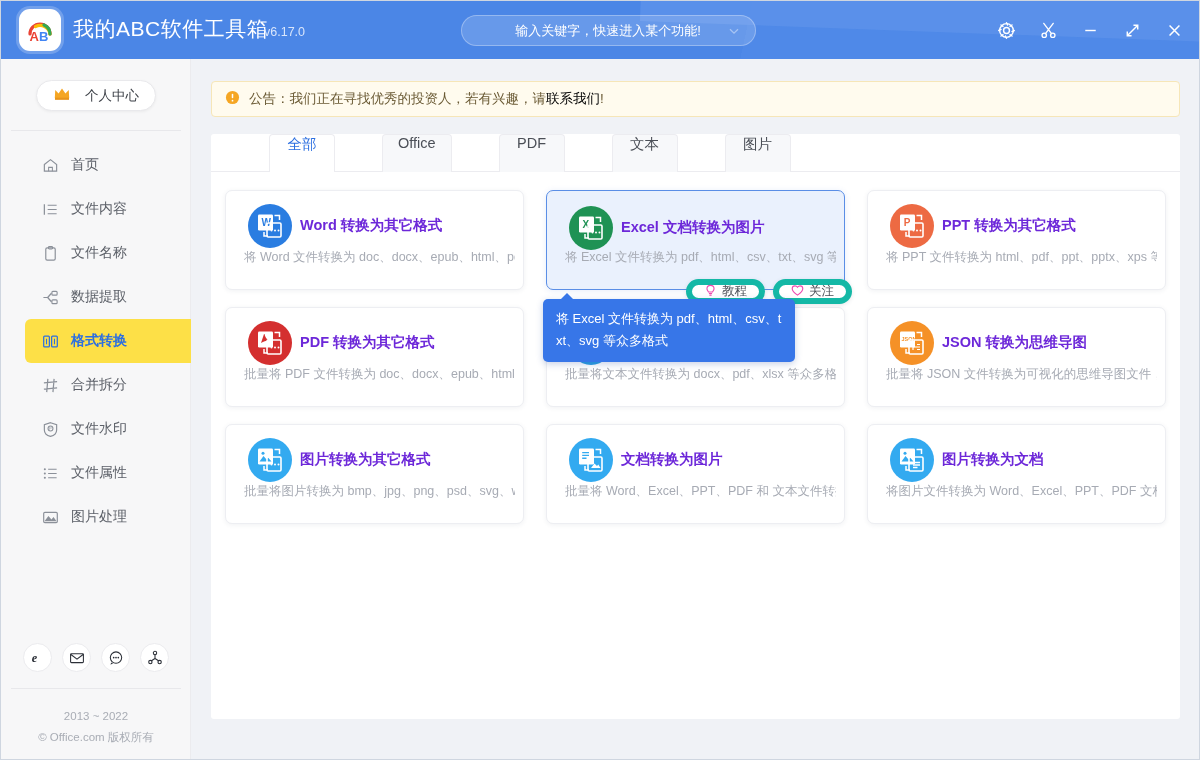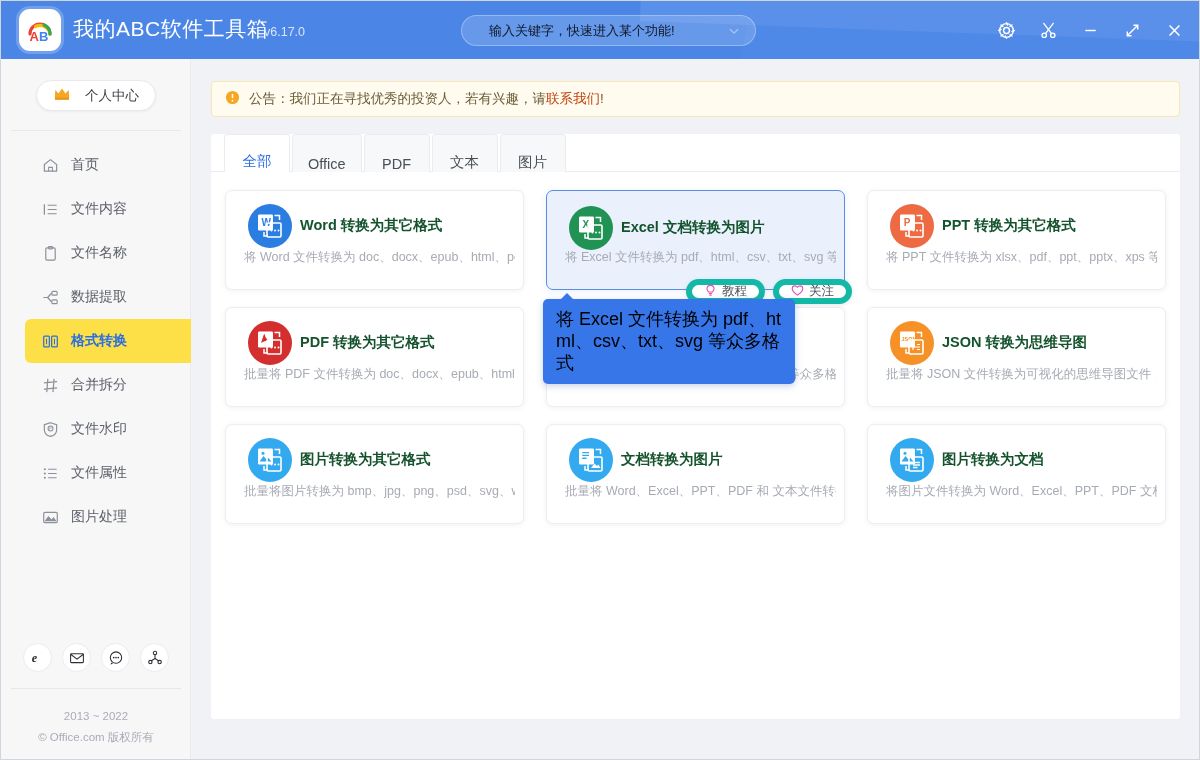--- a/index.html
+++ b/index.html
@@ -44,22 +44,22 @@
     font-size: 12.5px; color: #d8e5fb;
   }
   .searchbox {
     position: absolute; left: 460px; top: 14px; width: 295px; height: 31px;
     background: rgba(255,255,255,.16);
     border: 1px solid rgba(255,255,255,.30);
     border-radius: 16px;
     display: flex; align-items: center;
   }
   .searchbox .ph {
-    flex: 1; padding-left: 27px; font-size: 13px; color: #0f172a;
-    white-space: nowrap; overflow: hidden;
+    flex: 1; padding-left: 27px; font-size: 13px; color: #ffffff;
+    white-space: nowrap; overflow: hidden; text-align: center;
   }
   .searchbox .chev { padding-right: 14px; opacity: .55; display: flex; }
   .winbtns { position: absolute; right: 6px; top: 9px; display: flex; }
   .winbtn {
     width: 42px; height: 40px; display: flex; align-items: center;
     justify-content: center; cursor: pointer;
   }
   .winbtn svg { display: block; }
 
   
@@ -113,36 +113,36 @@
   .main {
     position: absolute; left: 190px; top: 58px; width: 1009px; height: 702px;
     background: #f0f2f6; padding: 22px 20px 0 20px;
   }
   .notice {
     position: relative; height: 36px; background: #fffbee;
     border: 1px solid #f6e6b8; border-radius: 4px;
     display: flex; align-items: center; padding-left: 13px; gap: 9px;
   }
   .notice .txt { font-size: 13.5px; color: #6a5a34; white-space: nowrap; }
-  .notice .txt a { color: #c2410c; text-decoration: none; cursor: pointer; }
+  .notice .txt a { color: #000000; text-decoration: none; cursor: pointer; }
 
   .panel {
     position: relative; margin-top: 17px; height: 585px;
     background: #fff; border-radius: 3px;
   }
   .tabs {
     position: relative; height: 38px; display: flex;
     border-bottom: 1px solid #ececf0; padding-left: 13px; gap: 2px;
   }
   .tab {
     min-width: 66px; padding: 0 15px; height: 38px;
-    display: flex; align-items: flex-end; justify-content: center;
+    display: flex; align-items: flex-start; justify-content: center;
     font-size: 14.5px; color: #4b4f57; background: #f7f8fa;
     border: 1px solid #ececf0; border-bottom: none;
-    border-radius: 4px 4px 0 0; cursor: pointer; white-space: nowrap;
+    border-radius: 4px 4px 0 0; cursor: pointer; white-space: nowrap; margin-left: 45px;
   }
   .tab.active {
     background: #fff; color: #2c6fe0;
     border-color: #ececf0; position: relative; z-index: 2;
     margin-bottom: -1px; padding-bottom: 1px;
   }
 
   .grid {
     position: relative; padding: 18px 14px 0 14px;
     display: grid; grid-template-columns: repeat(3, 1fr);
@@ -154,21 +154,21 @@
     box-shadow: 0 1px 5px rgba(40,50,80,.07);
     cursor: pointer; overflow: visible;
   }
   .card .cico {
     position: absolute; left: 22px; top: 13px; width: 44px; height: 44px;
     border-radius: 50%; display: flex; align-items: center;
     justify-content: center;
   }
   .card .ctitle {
     position: absolute; left: 74px; top: 25px;
-    font-size: 14.5px; font-weight: bold; color: #14532d; white-space: nowrap;
+    font-size: 14.5px; font-weight: bold; color: #6d28d9; white-space: nowrap;
   }
   .card .cdesc {
     position: absolute; left: 18px; top: 58px; right: 8px;
     font-size: 12.5px; color: #a7abb4; white-space: nowrap; overflow: hidden;
   }
   .card.selected {
     background: #eaf1fd; border: 1px solid #5a8ee6;
     box-shadow: 0 1px 6px rgba(60,110,210,.13);
     z-index: 6;
   }
@@ -188,21 +188,21 @@
   }
   .act .al { font-size: 12.5px; color: #4b4f57; white-space: nowrap; }
 
   .tooltip {
     position: absolute; left: 542px; top: 298px; width: 252px;
     background: #3776e8; border-radius: 5px;
     padding: 9px 13px 10px 13px; z-index: 30;
     box-shadow: 0 2px 7px rgba(30,70,160,.25);
   }
   .tooltip .tt {
-    font-size: 18px; color: #000000; line-height: 22px;
+    font-size: 13px; color: #ffffff; line-height: 22px;
     word-break: break-all;
   }
   .tooltip:before {
     content: ""; position: absolute; left: 18px; top: -6px;
     border-left: 6px solid transparent; border-right: 6px solid transparent;
     border-bottom: 6px solid #3776e8;
   }
 </style>
 </head>
 <body>
@@ -519,21 +519,21 @@
               <text x="6.8" y="15.4" font-family="Liberation Sans, sans-serif" font-size="10" font-weight="bold" fill="#ed6a43">P</text>
               <rect x="12" y="12" width="14" height="14" rx="1.2" fill="none" stroke="#fff" stroke-width="1.6"></rect>
               <path d="M19.5 4.5 L24.5 4.5 L24.5 9" fill="none" stroke="#fff" stroke-width="1.5"></path>
               <path d="M13 25 L9 25 L9 21" fill="none" stroke="#fff" stroke-width="1.5"></path>
               <circle cx="16.5" cy="19.5" r="1" fill="#fff"></circle>
                 <circle cx="20" cy="19.5" r="1" fill="#fff"></circle>
                 <circle cx="23.5" cy="19.5" r="1" fill="#fff"></circle>
             </svg>
           </div>
           <div class="ctitle">PPT 转换为其它格式</div>
-          <div class="cdesc">将 PPT 文件转换为 xlsx、pdf、ppt、pptx、xps 等</div>
+          <div class="cdesc">将 PPT 文件转换为 html、pdf、ppt、pptx、xps 等</div>
         </div>
 
         <div class="card">
           <div class="cico" style="background:#d42f2f">
             <svg width="30" height="30" viewBox="0 0 30 30">
               <rect x="3" y="3.5" width="15" height="16" rx="1.2" fill="#fff"></rect>
               <path d="M9 6 C8 9 7 12 6 15 C8.5 13.5 11 12.5 13.5 12.5 C11.5 11 10 9 9.5 6 Z" fill="#d42f2f"></path>
               <rect x="12" y="12" width="14" height="14" rx="1.2" fill="none" stroke="#fff" stroke-width="1.6"></rect>
               <path d="M19.5 4.5 L24.5 4.5 L24.5 9" fill="none" stroke="#fff" stroke-width="1.5"></path>
               <path d="M13 25 L9 25 L9 21" fill="none" stroke="#fff" stroke-width="1.5"></path>

